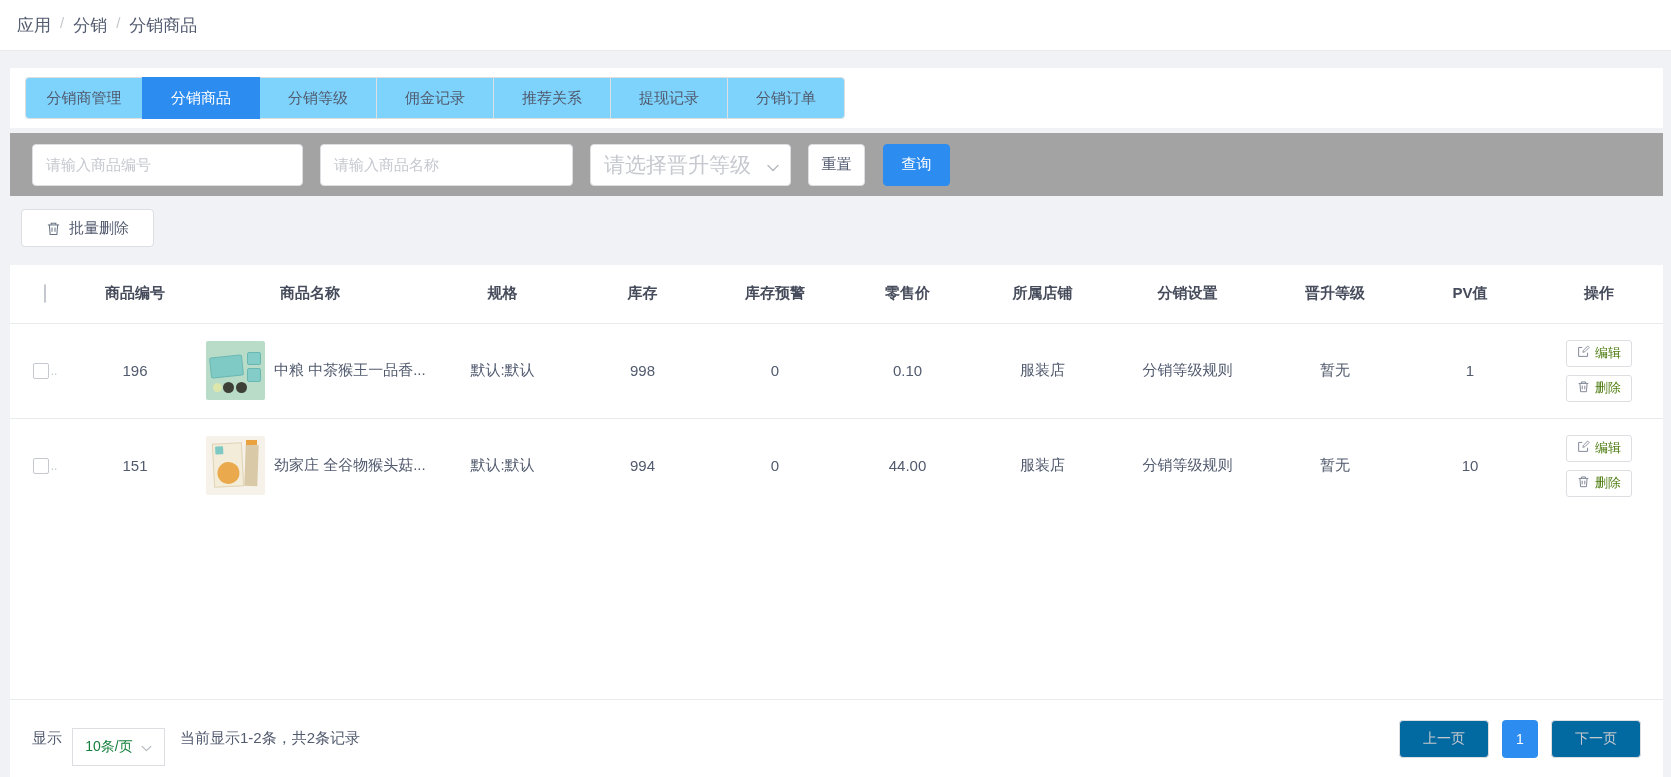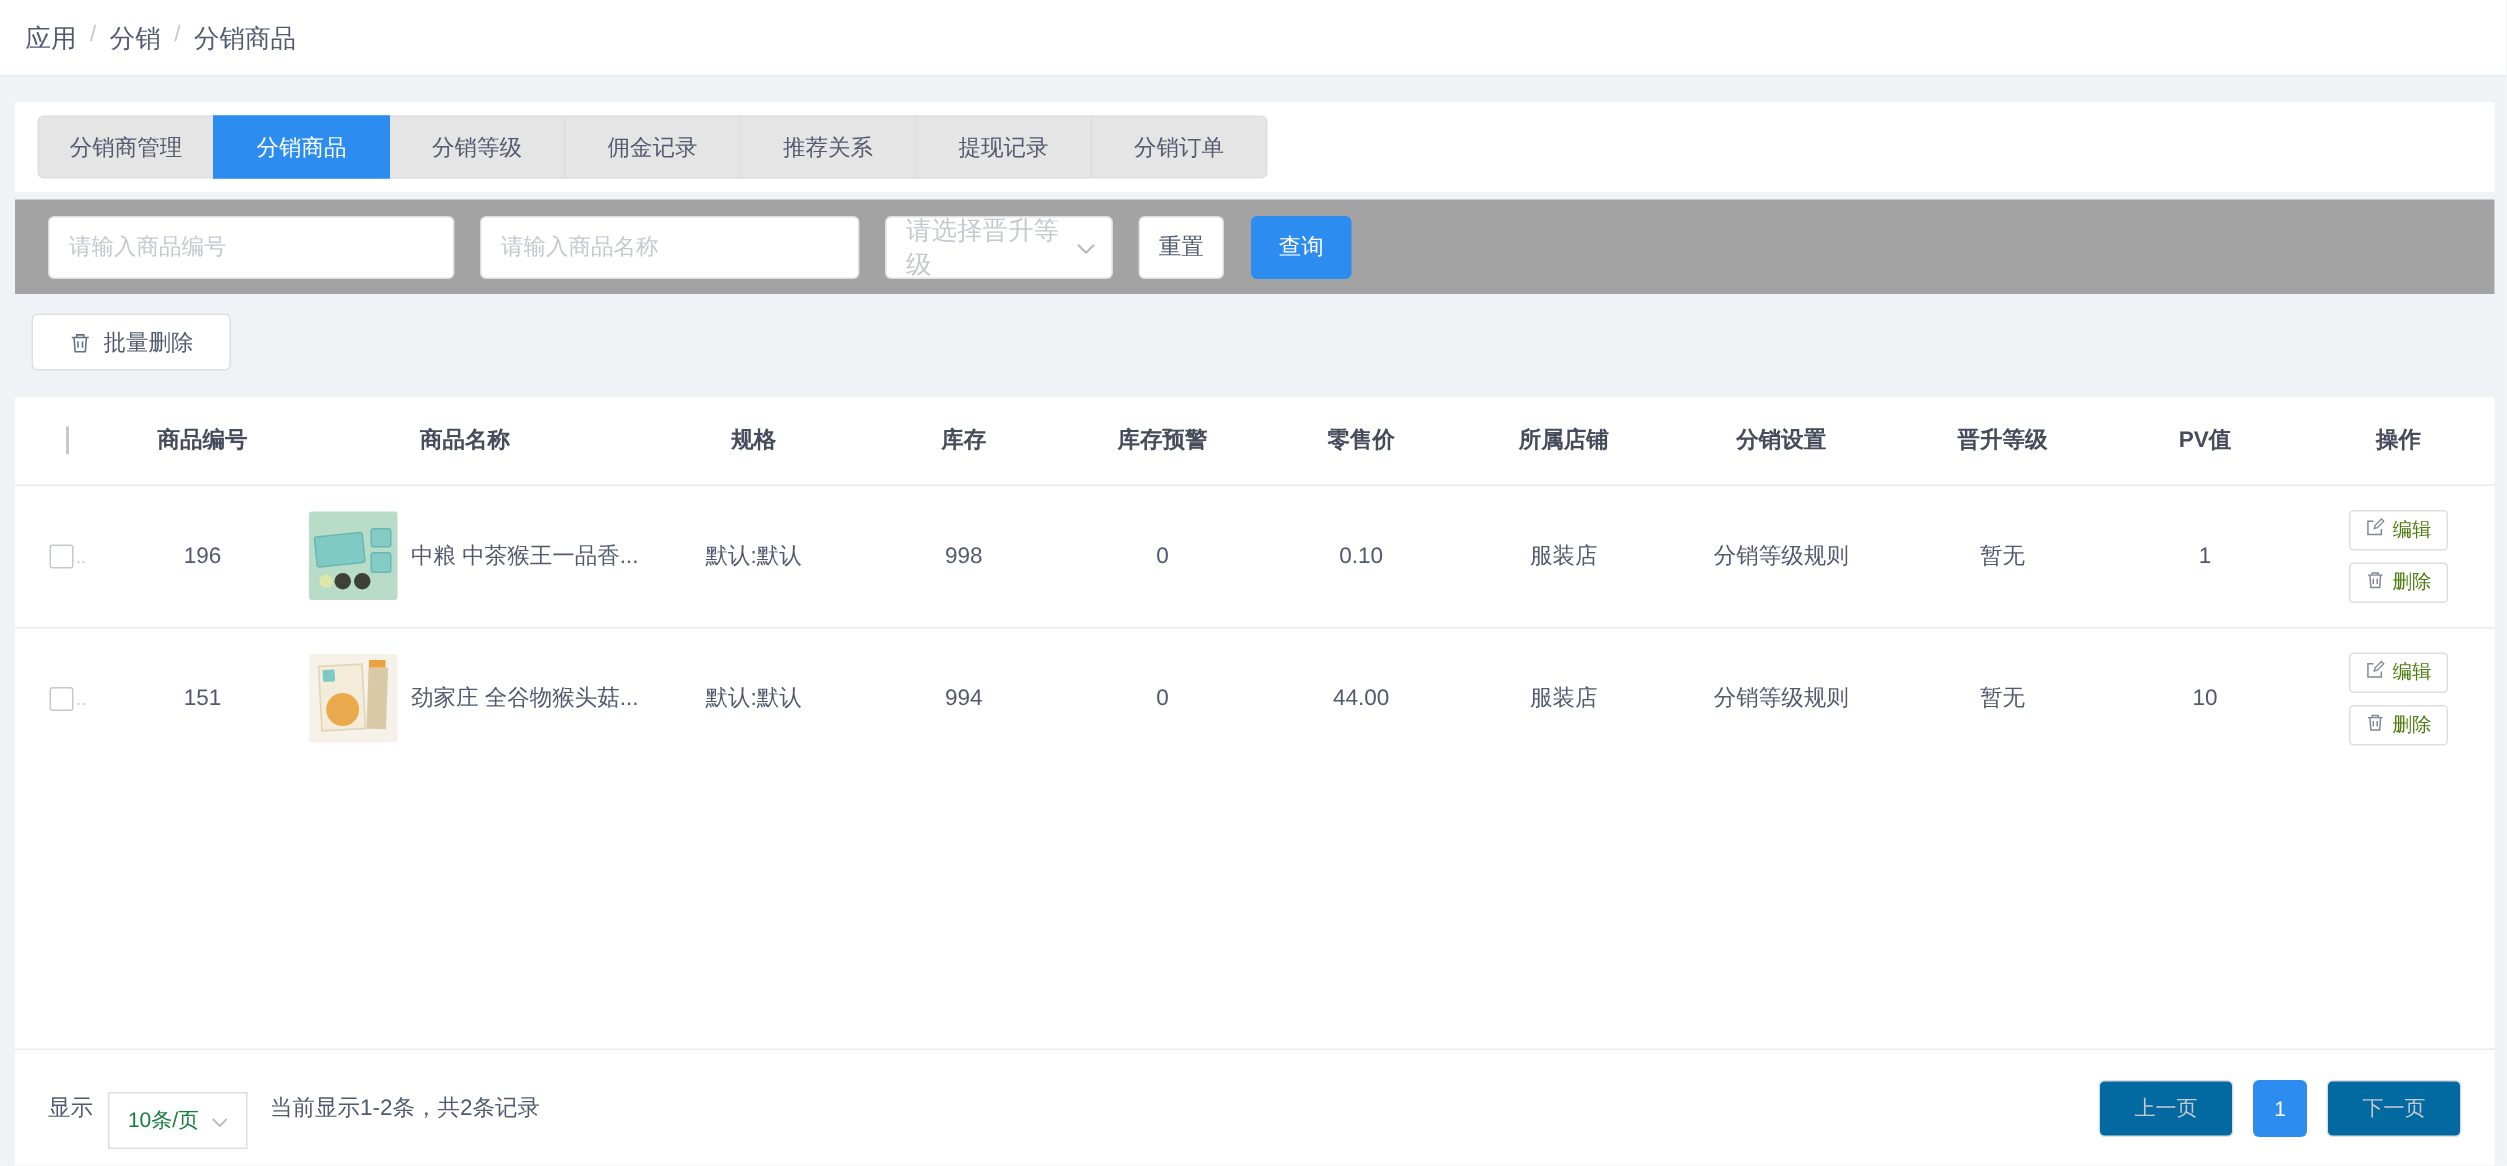--- a/index.html
+++ b/index.html
@@ -11,31 +11,31 @@
   .topbar { height:51px; background:#fff; border-bottom:1px solid #e8eaec; display:flex; align-items:center; padding-left:17px; }
   .crumbs { display:flex; align-items:flex-start; gap:9px; font-size:17px; color:#515a6e; }
   .crumb { cursor:pointer; }
   .crumb-sep { color:#c5c8ce; font-size:15px; }
 
   .content { margin-left:10px; width:1653px; }
 
   
   .tabs-panel { margin-top:17px; background:#fff; height:60px; padding:9px 0 0 15px; }
   .tab-group { display:flex; }
-  .tab { width:118px; height:42px; display:flex; align-items:center; justify-content:center; background:#e5e5e5; border:1px solid #dcdee2; margin-left:-1px; font-size:15px; color:#515a6e; cursor:pointer; }
+  .tab { width:118px; height:42px; display:flex; align-items:center; justify-content:center; background:#7dd3fc; border:1px solid #dcdee2; margin-left:-1px; font-size:15px; color:#515a6e; cursor:pointer; }
   .tab:first-child { margin-left:0; border-radius:4px 0 0 4px; }
   .tab:last-child { border-radius:0 4px 4px 0; }
   .tab.active { background:#2d8cf0; border-color:#2d8cf0; color:#fff; position:relative; z-index:1; }
 
   
   .search-panel { margin-top:5px; background:#a3a3a3; height:63px; display:flex; align-items:center; padding-left:22px; }
   .txt-input { width:271px; height:42px; border:1px solid #dcdee2; border-radius:4px; padding:0 13px; font-size:15px; color:#515a6e; background:#fff; outline:none; margin-right:17px; font-family:inherit; }
   .txt-input::placeholder { color:#c5c8ce; }
   .txt-input.name { width:253px; }
-  .select-box { width:152px; height:42px; border:1px solid #dcdee2; border-radius:4px; display:flex; align-items:center; justify-content:space-between; padding:0 11px 0 13px; font-size:17px; color:#c5c8ce; background:#fff; cursor:pointer; margin-right:17px; }
+  .select-box { width:201px; height:42px; border:1px solid #dcdee2; border-radius:4px; display:flex; align-items:center; justify-content:space-between; padding:0 11px 0 13px; font-size:21px; color:#c5c8ce; background:#fff; cursor:pointer; margin-right:17px; }
   .btn { display:inline-flex; align-items:center; justify-content:center; height:42px; border-radius:4px; font-size:15px; cursor:pointer; border:1px solid #dcdee2; background:#fff; color:#515a6e; font-family:inherit; }
   .btn-reset { width:57px; margin-right:18px; }
   .btn-query { width:67px; background:#2d8cf0; border-color:#2d8cf0; color:#fff; }
 
   
   .action-row { height:69px; padding-top:13px; display:flex; align-items:flex-start; }
   .btn-add { height:38px; background:#2db7f5; border:1px solid #2db7f5; color:#fff; padding:0 17px; gap:8px; }
   .btn-batch { height:38px; margin-left:11px; padding:0 24px; gap:8px; color:#515a6e;text-align:right; }
   .btn-add svg, .btn-batch svg { display:block; }
 

